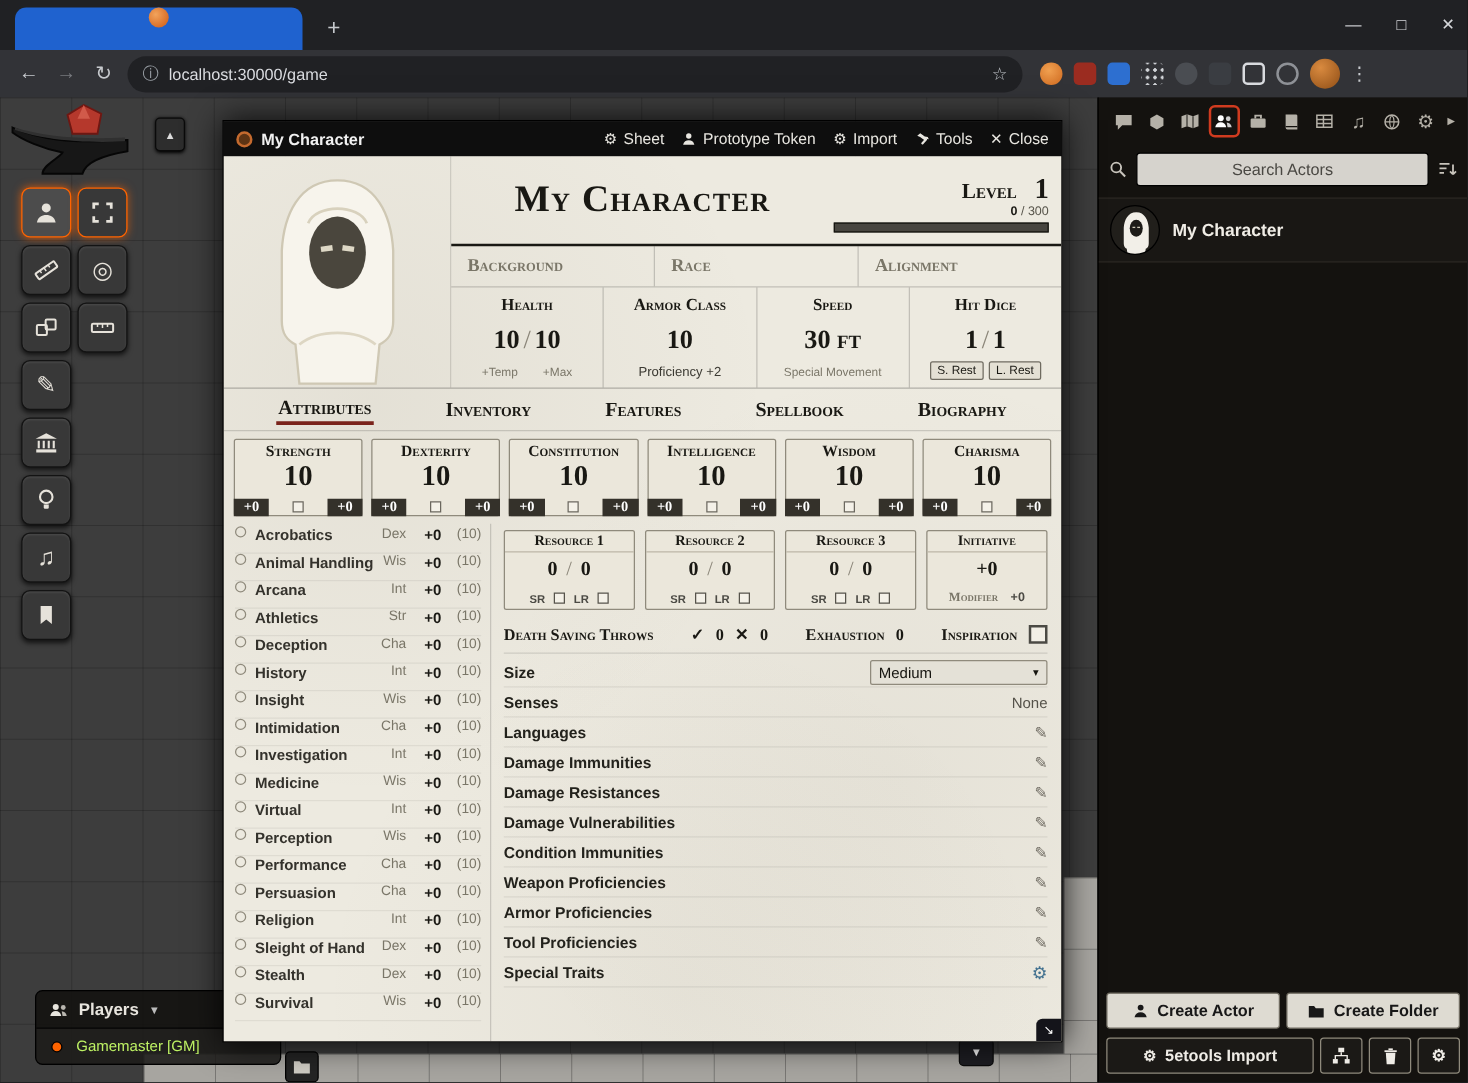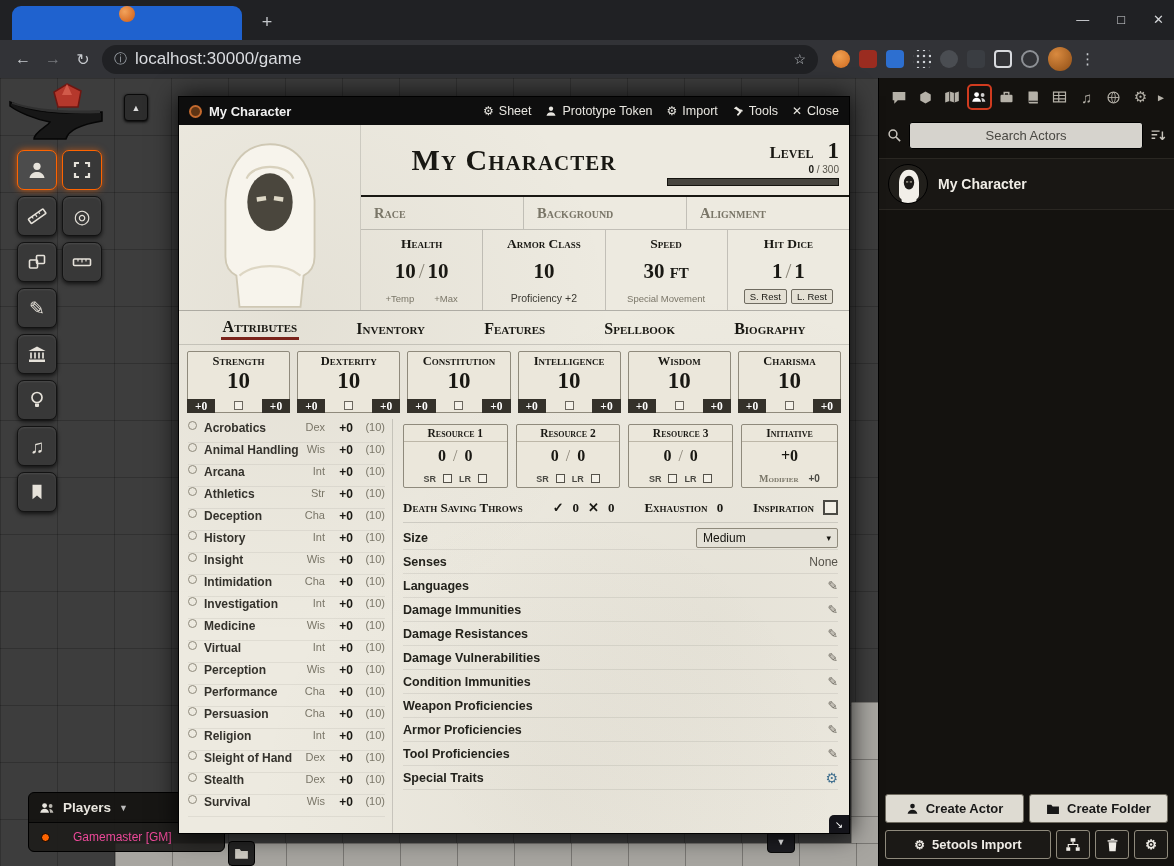--- a/index.html
+++ b/index.html
@@ -19,21 +19,21 @@
                 font-size:18px; line-height:24px; text-align:center; border-radius:50%; }
   .win-controls { position:absolute; right:10px; top:0; height:38px; display:flex; gap:28px; align-items:center;
                   color:#d5d7da; font-size:13px; }
   .browser-toolbar { position:absolute; left:0; top:40px; width:100%; height:38px; background:#323337;
                      display:flex; align-items:center; }
   .nav-ico { width:30px; text-align:center; color:#c6c9cd; font-size:16px; }
   .nav-ico.dim { color:#77797d; }
   .omnibox { width:716px; height:29px; margin-left:4px; background:#202124; border-radius:15px;
              display:flex; align-items:center; padding:0 12px; gap:8px; }
   .omni-info { color:#9aa0a6; font-size:13px; }
-  .omni-url { flex:1; color:#dadce0; font-size:17px; }
+  .omni-url { flex:1; color:#dadce0; font-size:13px; }
   .omni-star { color:#bdc1c6; font-size:14px; }
   .ext-row { display:flex; align-items:center; gap:9px; margin-left:14px; }
   .ext { width:18px; height:18px; border-radius:4px; }
   .ext.c1 { border-radius:50%; background:radial-gradient(circle at 40% 35%, #f0a050, #cf6a20); }
   .ext.c2 { background:#9b2c20; }
   .ext.c3 { background:#2d6fd0; }
   .ext.c4 { background:transparent; background-image:radial-gradient(#cfd2d6 1.4px, transparent 1.6px); background-size:6px 6px; background-position:2px 3px; }
   .ext.c5 { border-radius:50%; background:#4a4d52; }
   .ext.c6 { background:#3a3d42; }
   .ext.c7 { background:transparent; border:2px solid #d8dade; }
@@ -64,22 +64,22 @@
   .tool.active { background:#4c4c4c; border-color:#ff6400; box-shadow:0 0 7px rgba(255,100,0,.75); }
   .tool.hot { border-color:#ff6400; box-shadow:0 0 7px rgba(255,100,0,.55); }
   .tool .uni { font-size:19px; line-height:1; }
 
   
   .players { position:absolute; left:28px; top:792px; width:197px; background:rgba(18,17,15,.88);
              border:1px solid #000; border-radius:6px; color:#e8e5de; overflow:hidden; }
   .players-head { height:30px; display:flex; align-items:center; gap:8px; padding:0 10px;
                   border-bottom:1px solid rgba(0,0,0,.8); font-weight:700; font-size:13.5px; }
   .players-caret { font-size:9px; color:#bbb; }
-  .player-row { height:28px; display:flex; align-items:center; gap:23px; padding:0 12px;
-                background:rgba(255,255,255,.04); font-size:12px; color:#ec4899;text-align:center; }
+  .player-row { height:28px; display:flex; align-items:center; gap:11px; padding:0 12px;
+                background:rgba(255,255,255,.04); font-size:12px; color:#bef264;text-align:center; }
   .player-dot { width:9px; height:9px; border-radius:50%; background:#ff6400; border:1px solid #000; }
 
   .folder-btn { position:absolute; left:228px; top:841px; width:27px; height:25px; background:#242424;
                 border:1px solid #000; border-radius:4px; display:flex; align-items:center; justify-content:center; color:#cfccc4; }
   .scroll-btn { position:absolute; left:767px; top:831px; width:28px; height:22px; background:#1d1d22;
                 border:1px solid #0a0a0a; border-radius:4px; color:#fff; font-size:9px;
                 display:flex; align-items:center; justify-content:center; }
 
   
   .sidebar { position:absolute; left:878px; top:78px; width:296px; height:788px; background:#14120f;
@@ -541,24 +541,24 @@
               </div>
               <div class="xp-line">
                 <b>0</b>
                 <span>/ 300</span>
               </div>
               <div class="xp-bar"></div>
             </div>
           </div>
           <div class="fields-row">
             <div class="field-cell">
+                <span class="sc field-label">Background</span>
+              </div>
+            <div class="field-cell">
                 <span class="sc field-label">Race</span>
-              </div>
-            <div class="field-cell">
-                <span class="sc field-label">Background</span>
               </div>
             <div class="field-cell">
                 <span class="sc field-label">Alignment</span>
               </div>
           </div>
           <div class="stats-row">
             <div class="stat-cell">
               <div class="sc stat-label">Health</div>
               <div class="stat-value">
                 <span>10</span><span class="sep">/</span><span>10</span>

